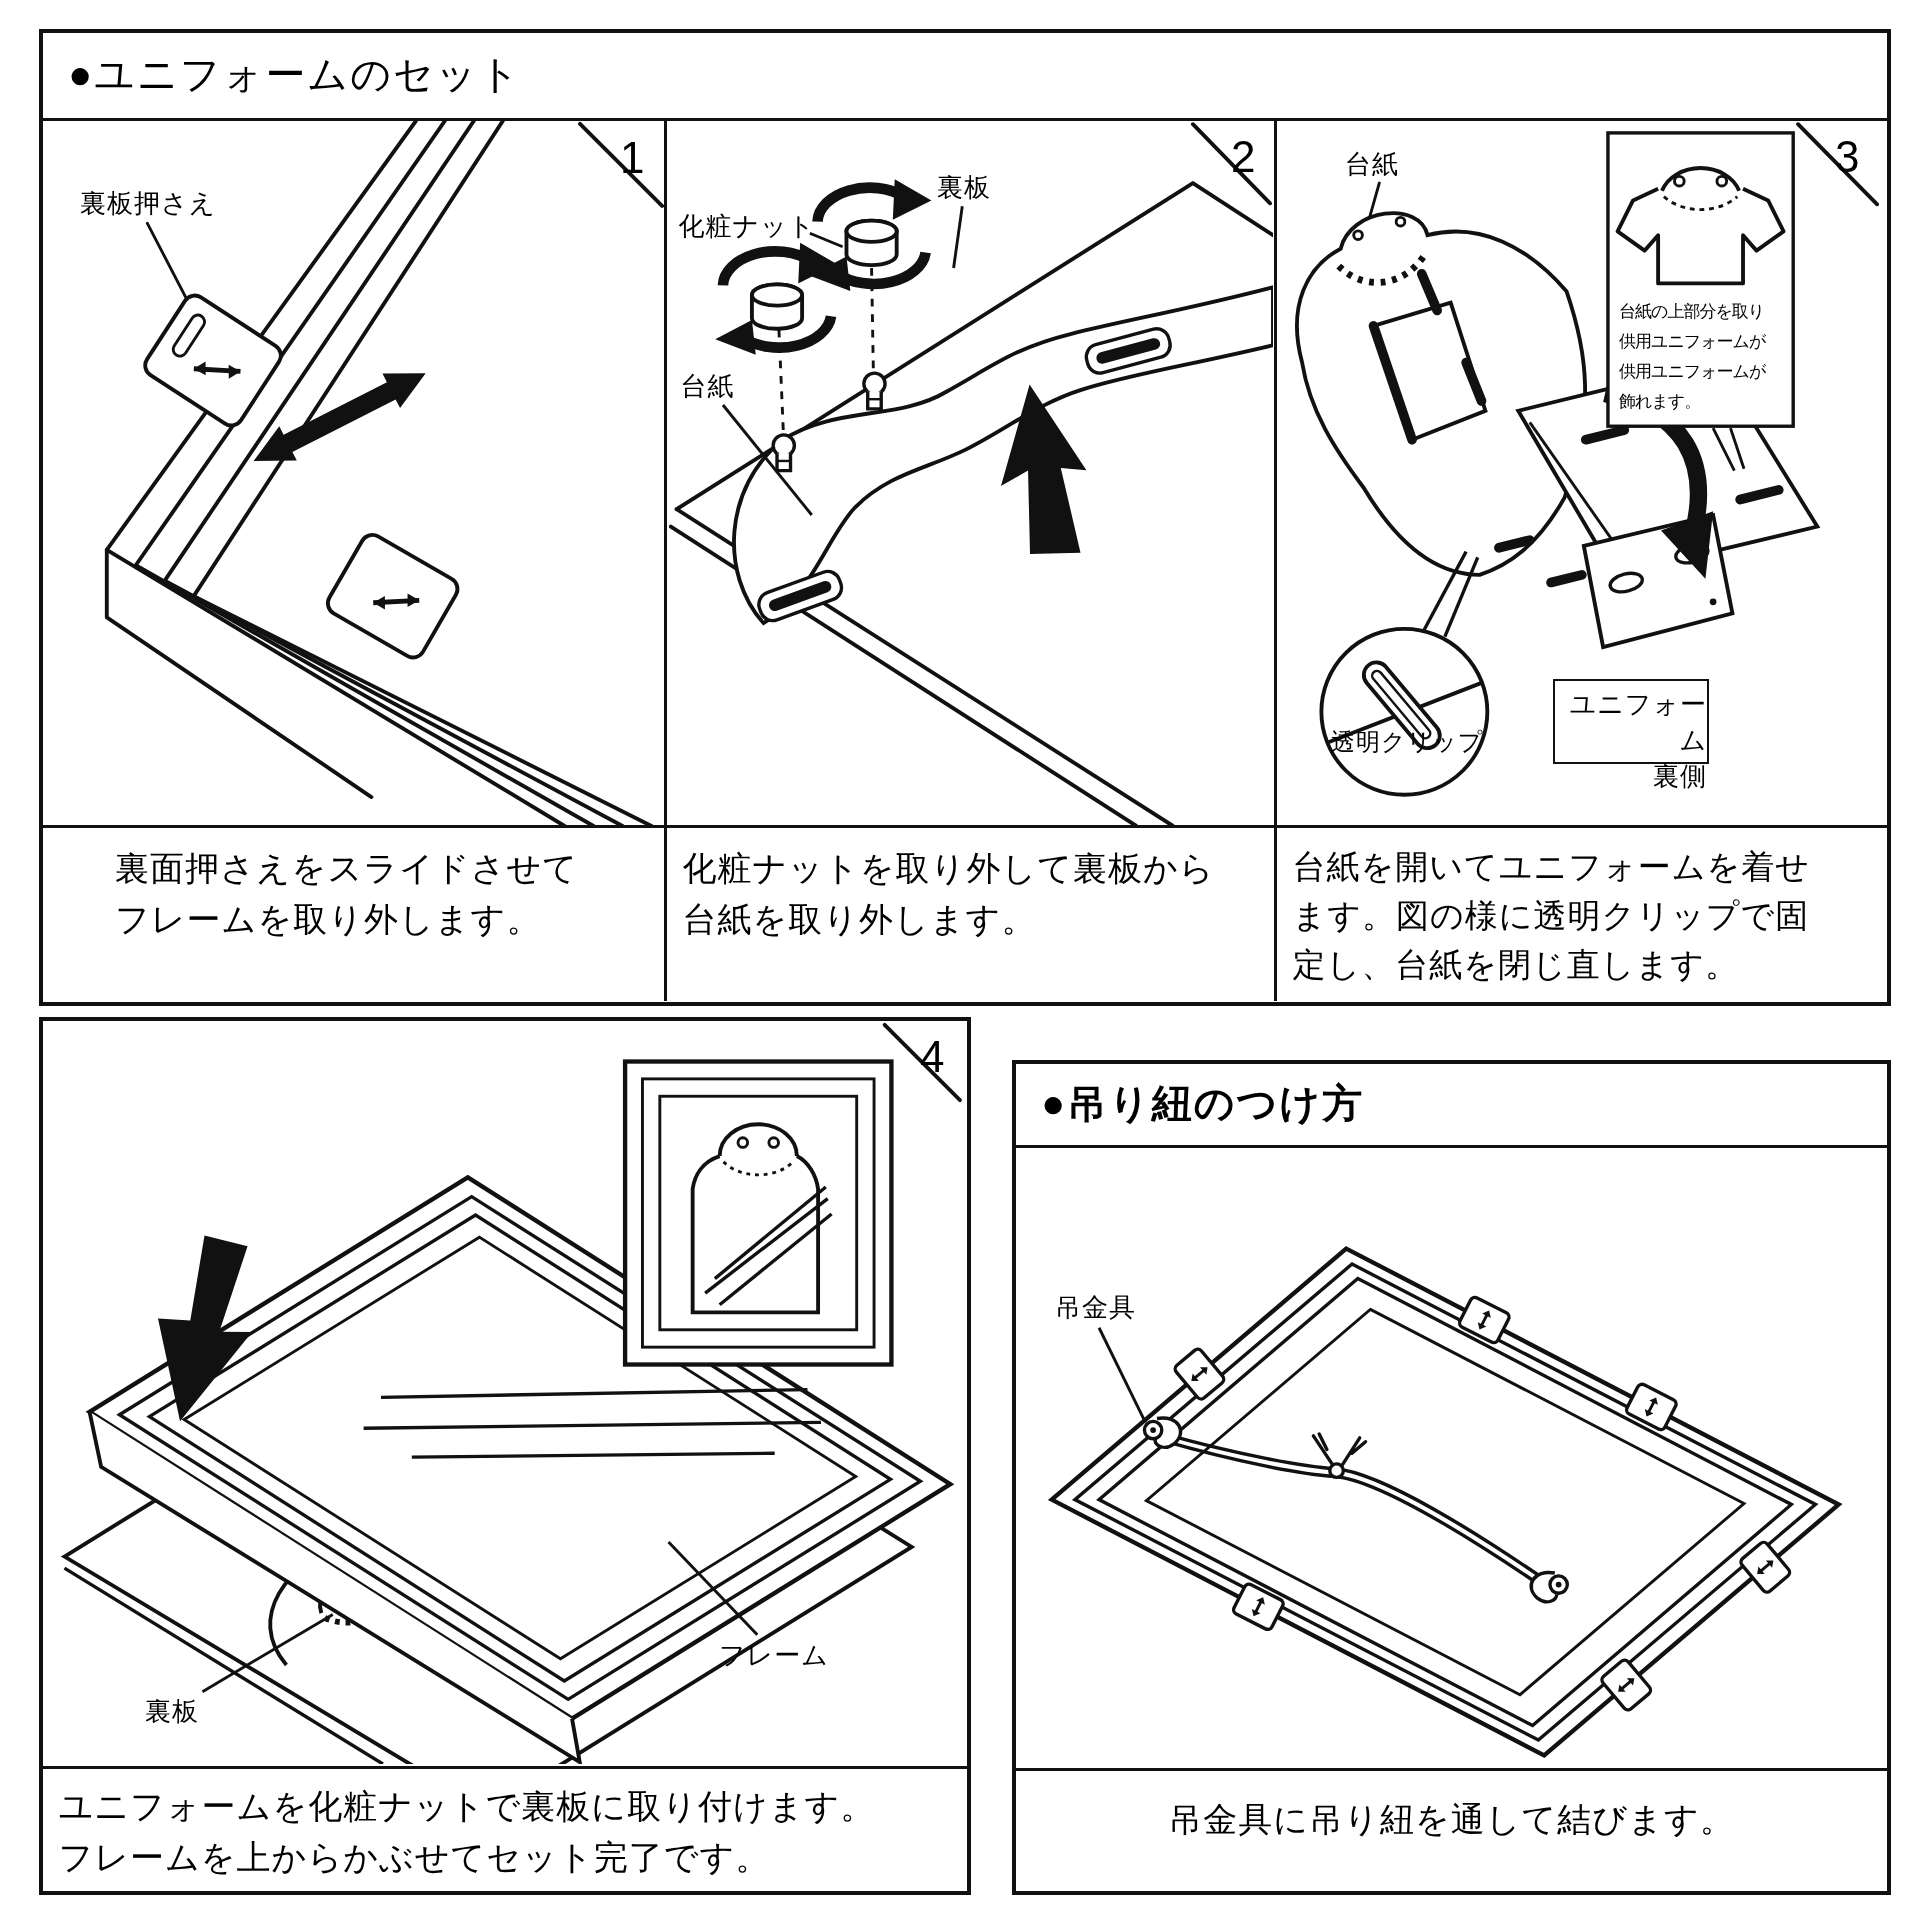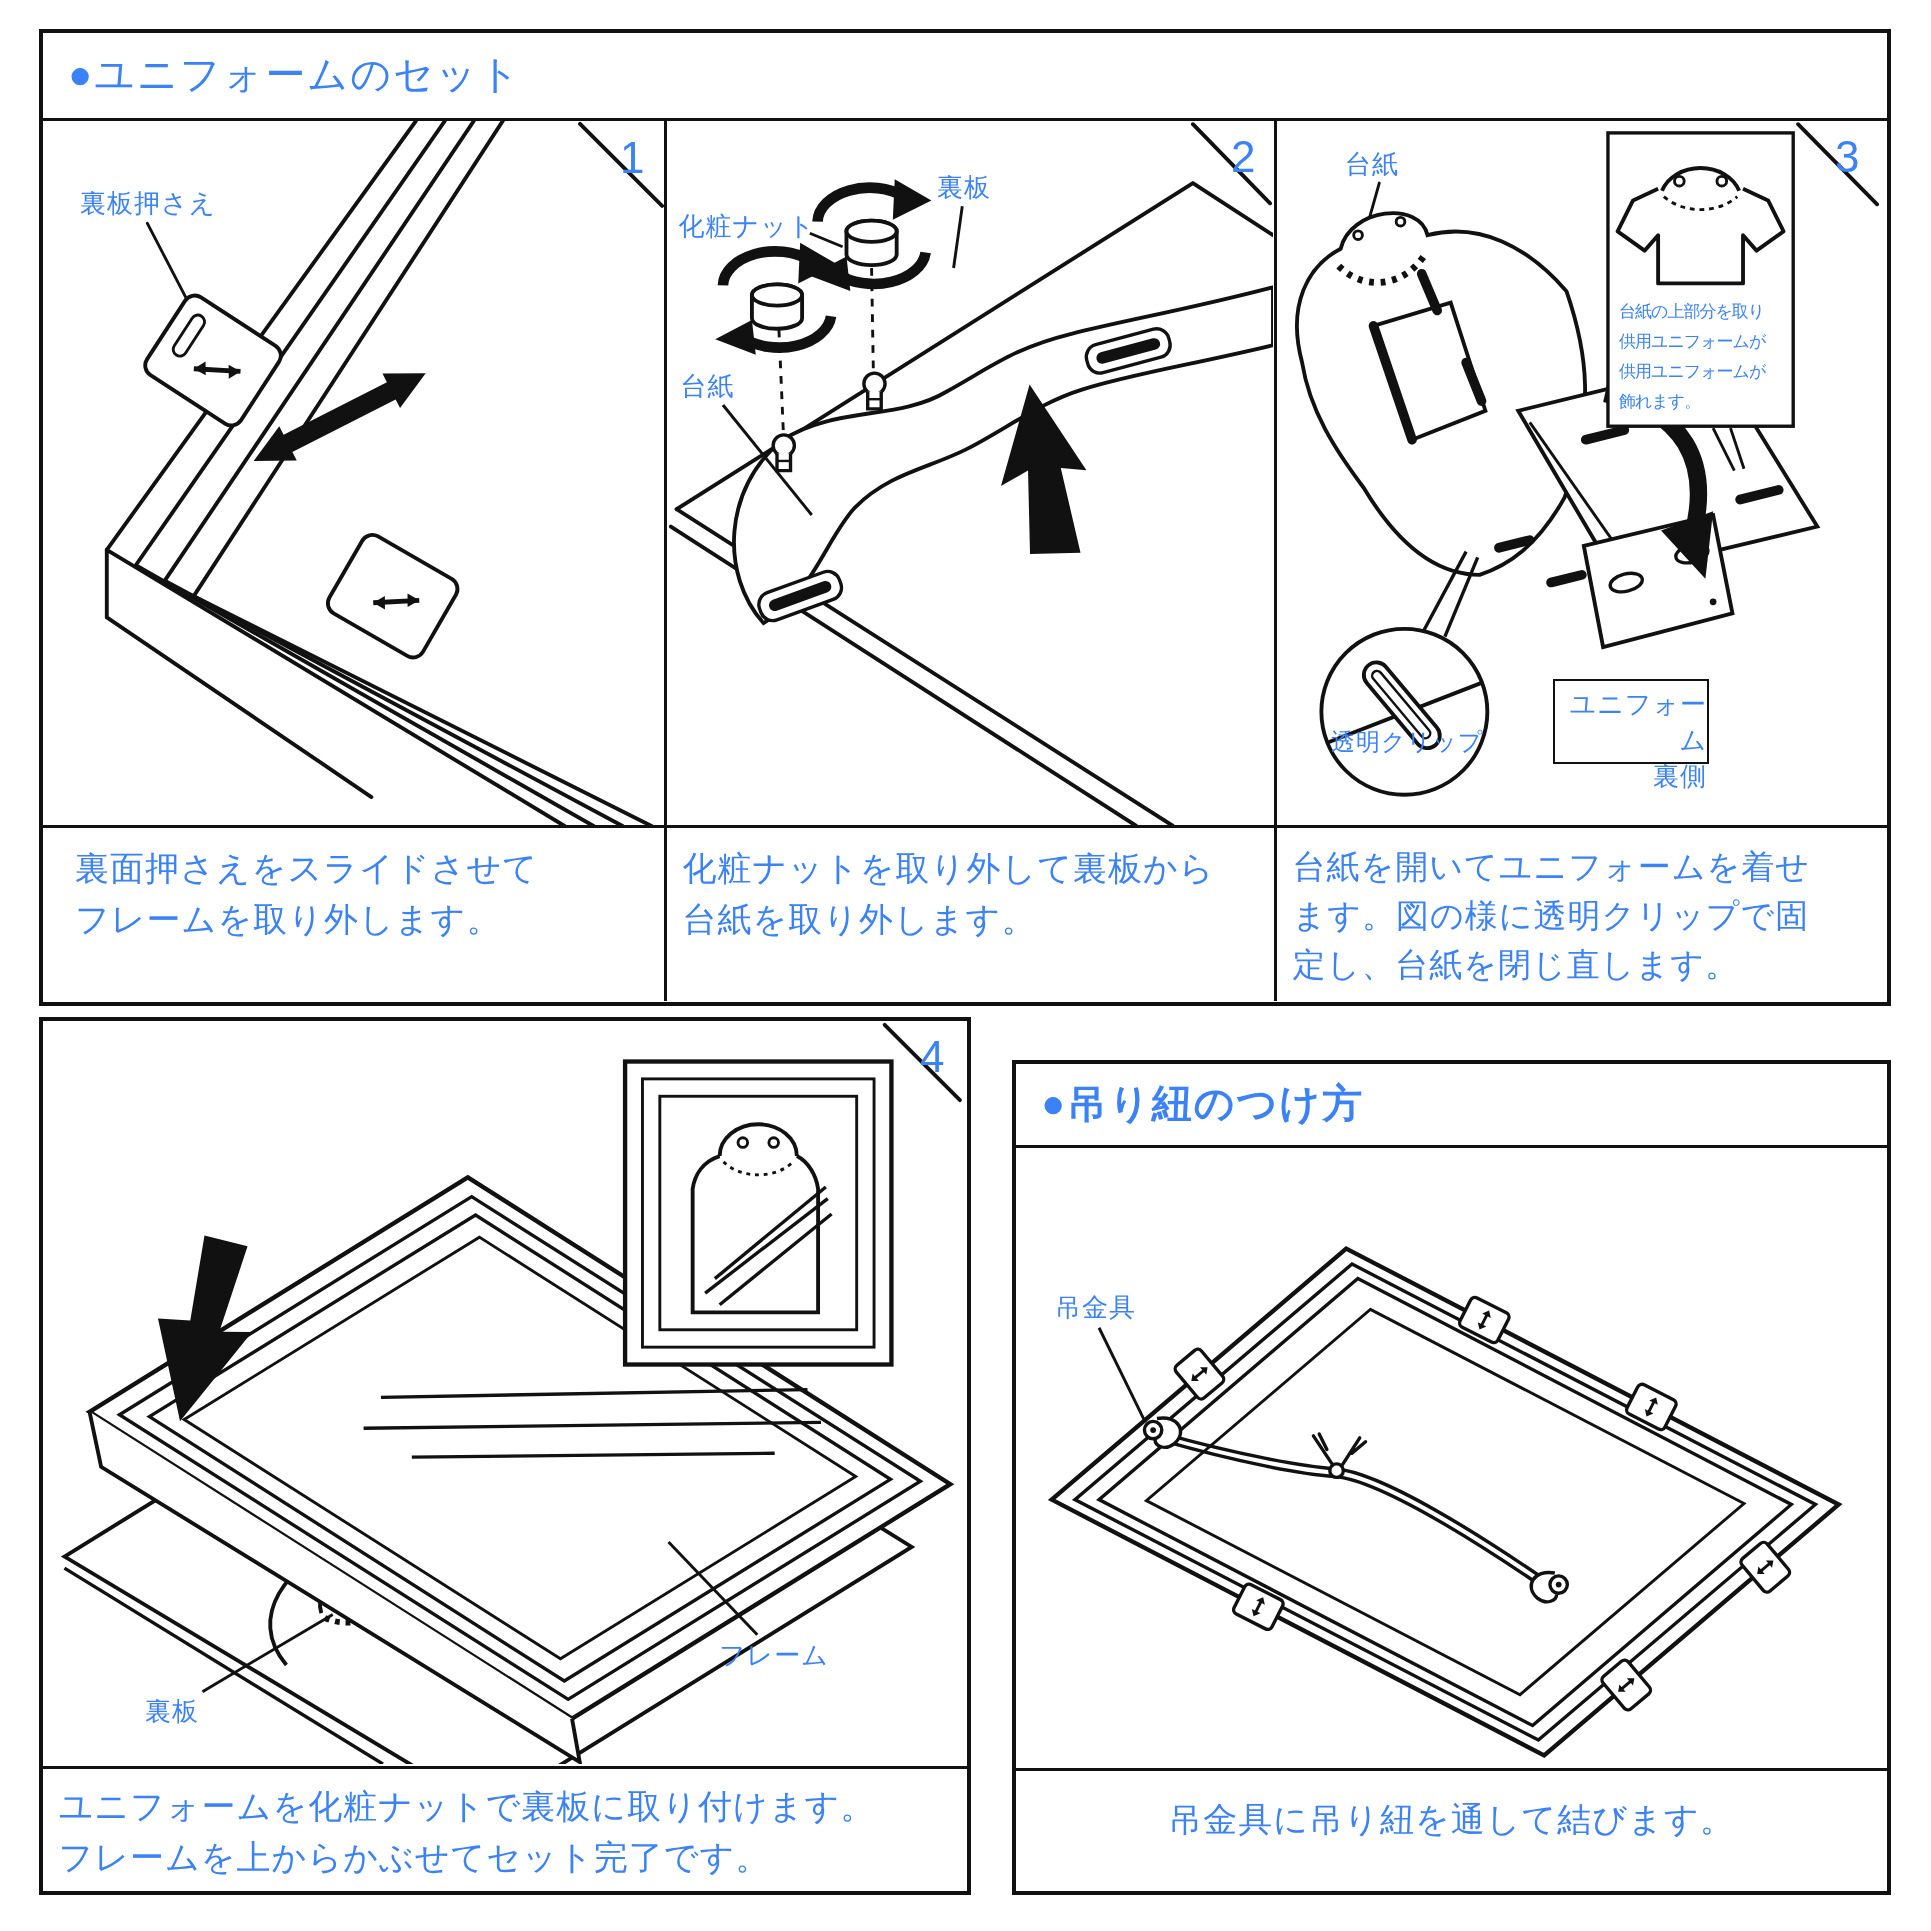--- a/index.html
+++ b/index.html
@@ -1,17 +1,17 @@
 <!DOCTYPE html>
 <html><head>
 <meta charset="utf-8">
 <style>
   html,body{margin:0;padding:0;background:#f2f2f2;}
   .sheet{position:relative;width:1931px;height:1931px;background:#ffffff;
-         font-family:"Liberation Sans","DejaVu Sans",sans-serif;color:#3b82f6;overflow:hidden;}
+         font-family:"Liberation Sans","DejaVu Sans",sans-serif;color:#000000;overflow:hidden;}
   .box{position:absolute;border:4.8px solid #111;background:#fff;box-sizing:border-box;}
   .sec-title{height:85px;border-bottom:3.9px solid #111;font-size:40px;line-height:83px;
              padding-left:25px;letter-spacing:1.9px;white-space:nowrap;}
   .panels-row{display:flex;height:calc(100% - 89px);}
   .panel{display:flex;flex-direction:column;box-sizing:border-box;}
   .panel.b-r{border-right:3.9px solid #111;}
   .art{position:relative;flex:1;overflow:hidden;}
   .art svg{position:absolute;left:0;top:0;}
   .cap{border-top:3.9px solid #111;font-size:34px;line-height:51px;letter-spacing:1px;
        padding:15.4px 11.6px 0 15.4px;box-sizing:border-box;}
@@ -61,21 +61,21 @@
               <rect x="-56" y="-46" width="112" height="92" rx="12" fill="#fff" stroke="#111" stroke-width="4"></rect>
               <path d="M-14,16 L26,-10" stroke="#111" stroke-width="5" fill="none"></path>
               <path d="M-14,16 l14,0 l-7,-12 z M26,-10 l-14,0 l7,12 z" fill="#111"></path>
             </g>
 
             <path d="M0,0 L40,-20 L40,-10 L160,-10 L160,-20 L200,0 L160,20 L160,10 L40,10 L40,20 Z" transform="translate(218,352) rotate(-27)" fill="#111"></path>
           </svg>
           <div class="lbl" style="left:37px;top:68px;">裏板押さえ</div>
           <div class="num" style="left:577px;top:15.4px;">1</div>
         </div>
-        <div class="cap h" style="padding-left:32px;">
+        <div class="cap h" style="padding-left:72px;">
           <div>裏面押さえをスライドさせて</div>
           <div>フレームを取り外します。</div>
         </div>
       </div>
 
       <div class="panel b-r" style="width:610px;">
         <div class="art">
           <svg width="606" height="705" viewBox="0 0 628 730">
             <g stroke="#111" fill="none" stroke-width="4" stroke-linecap="round" stroke-linejoin="round">
               <line x1="545" y1="3" x2="625" y2="85"></line>

